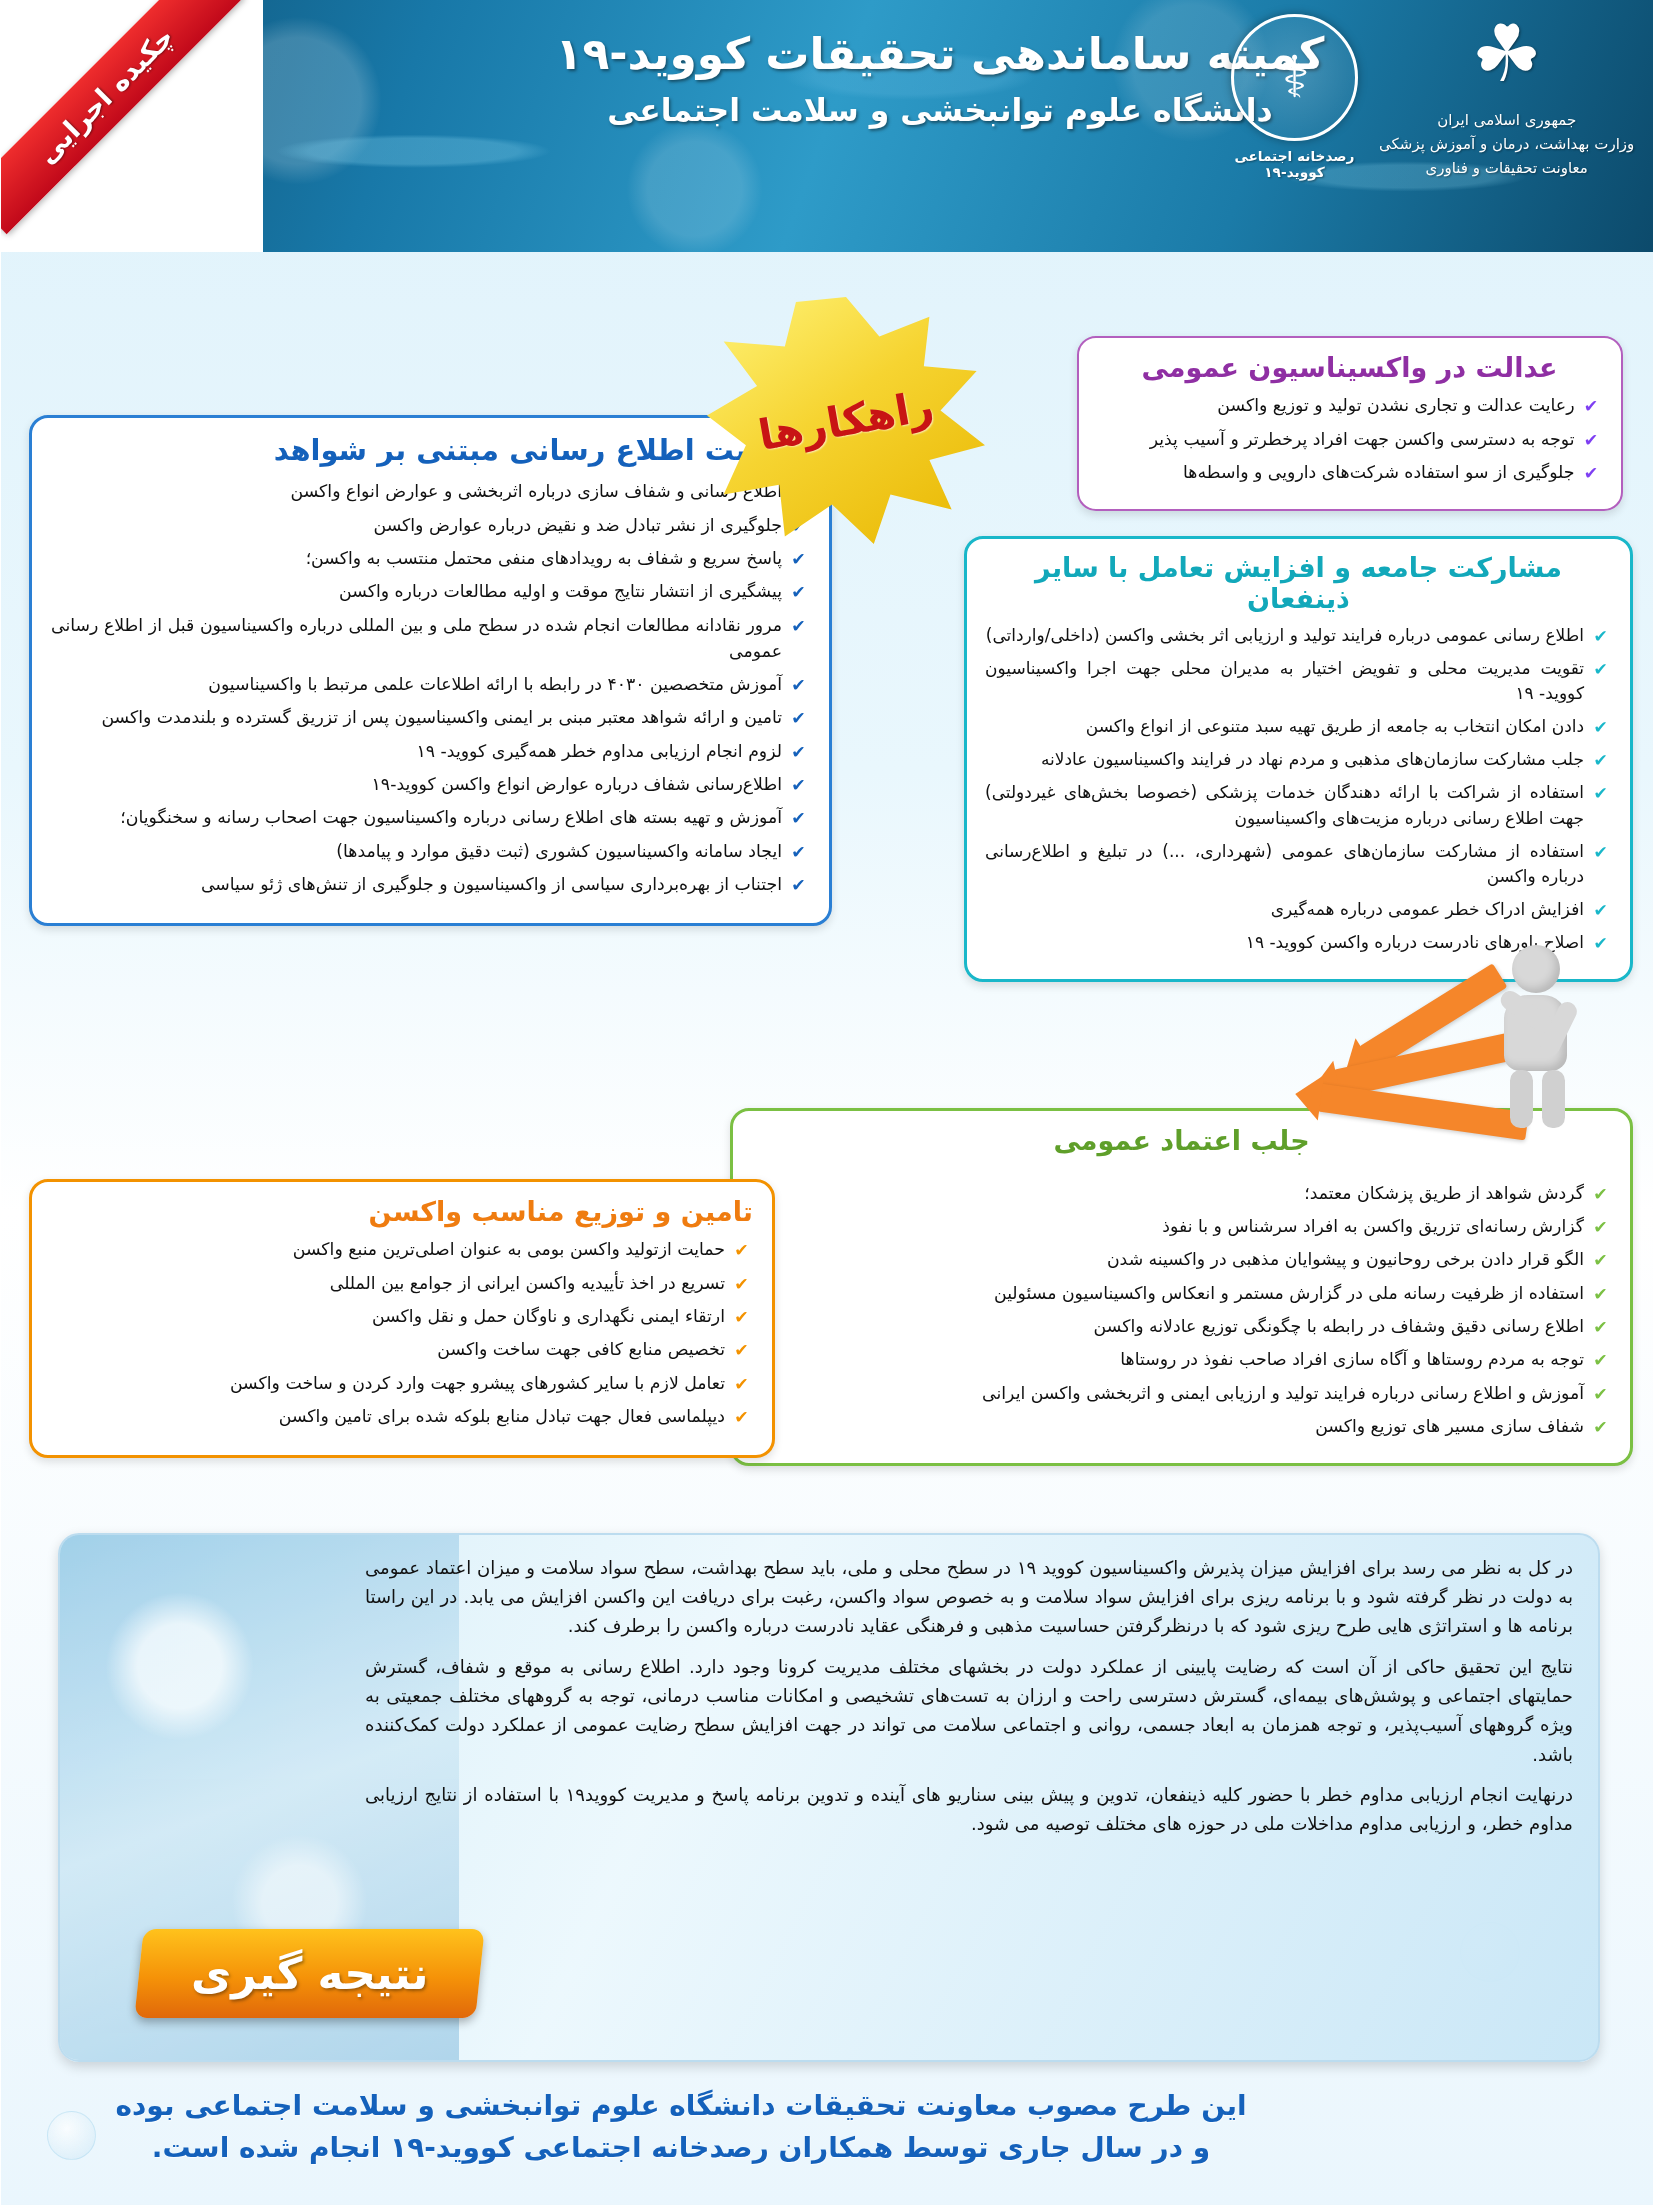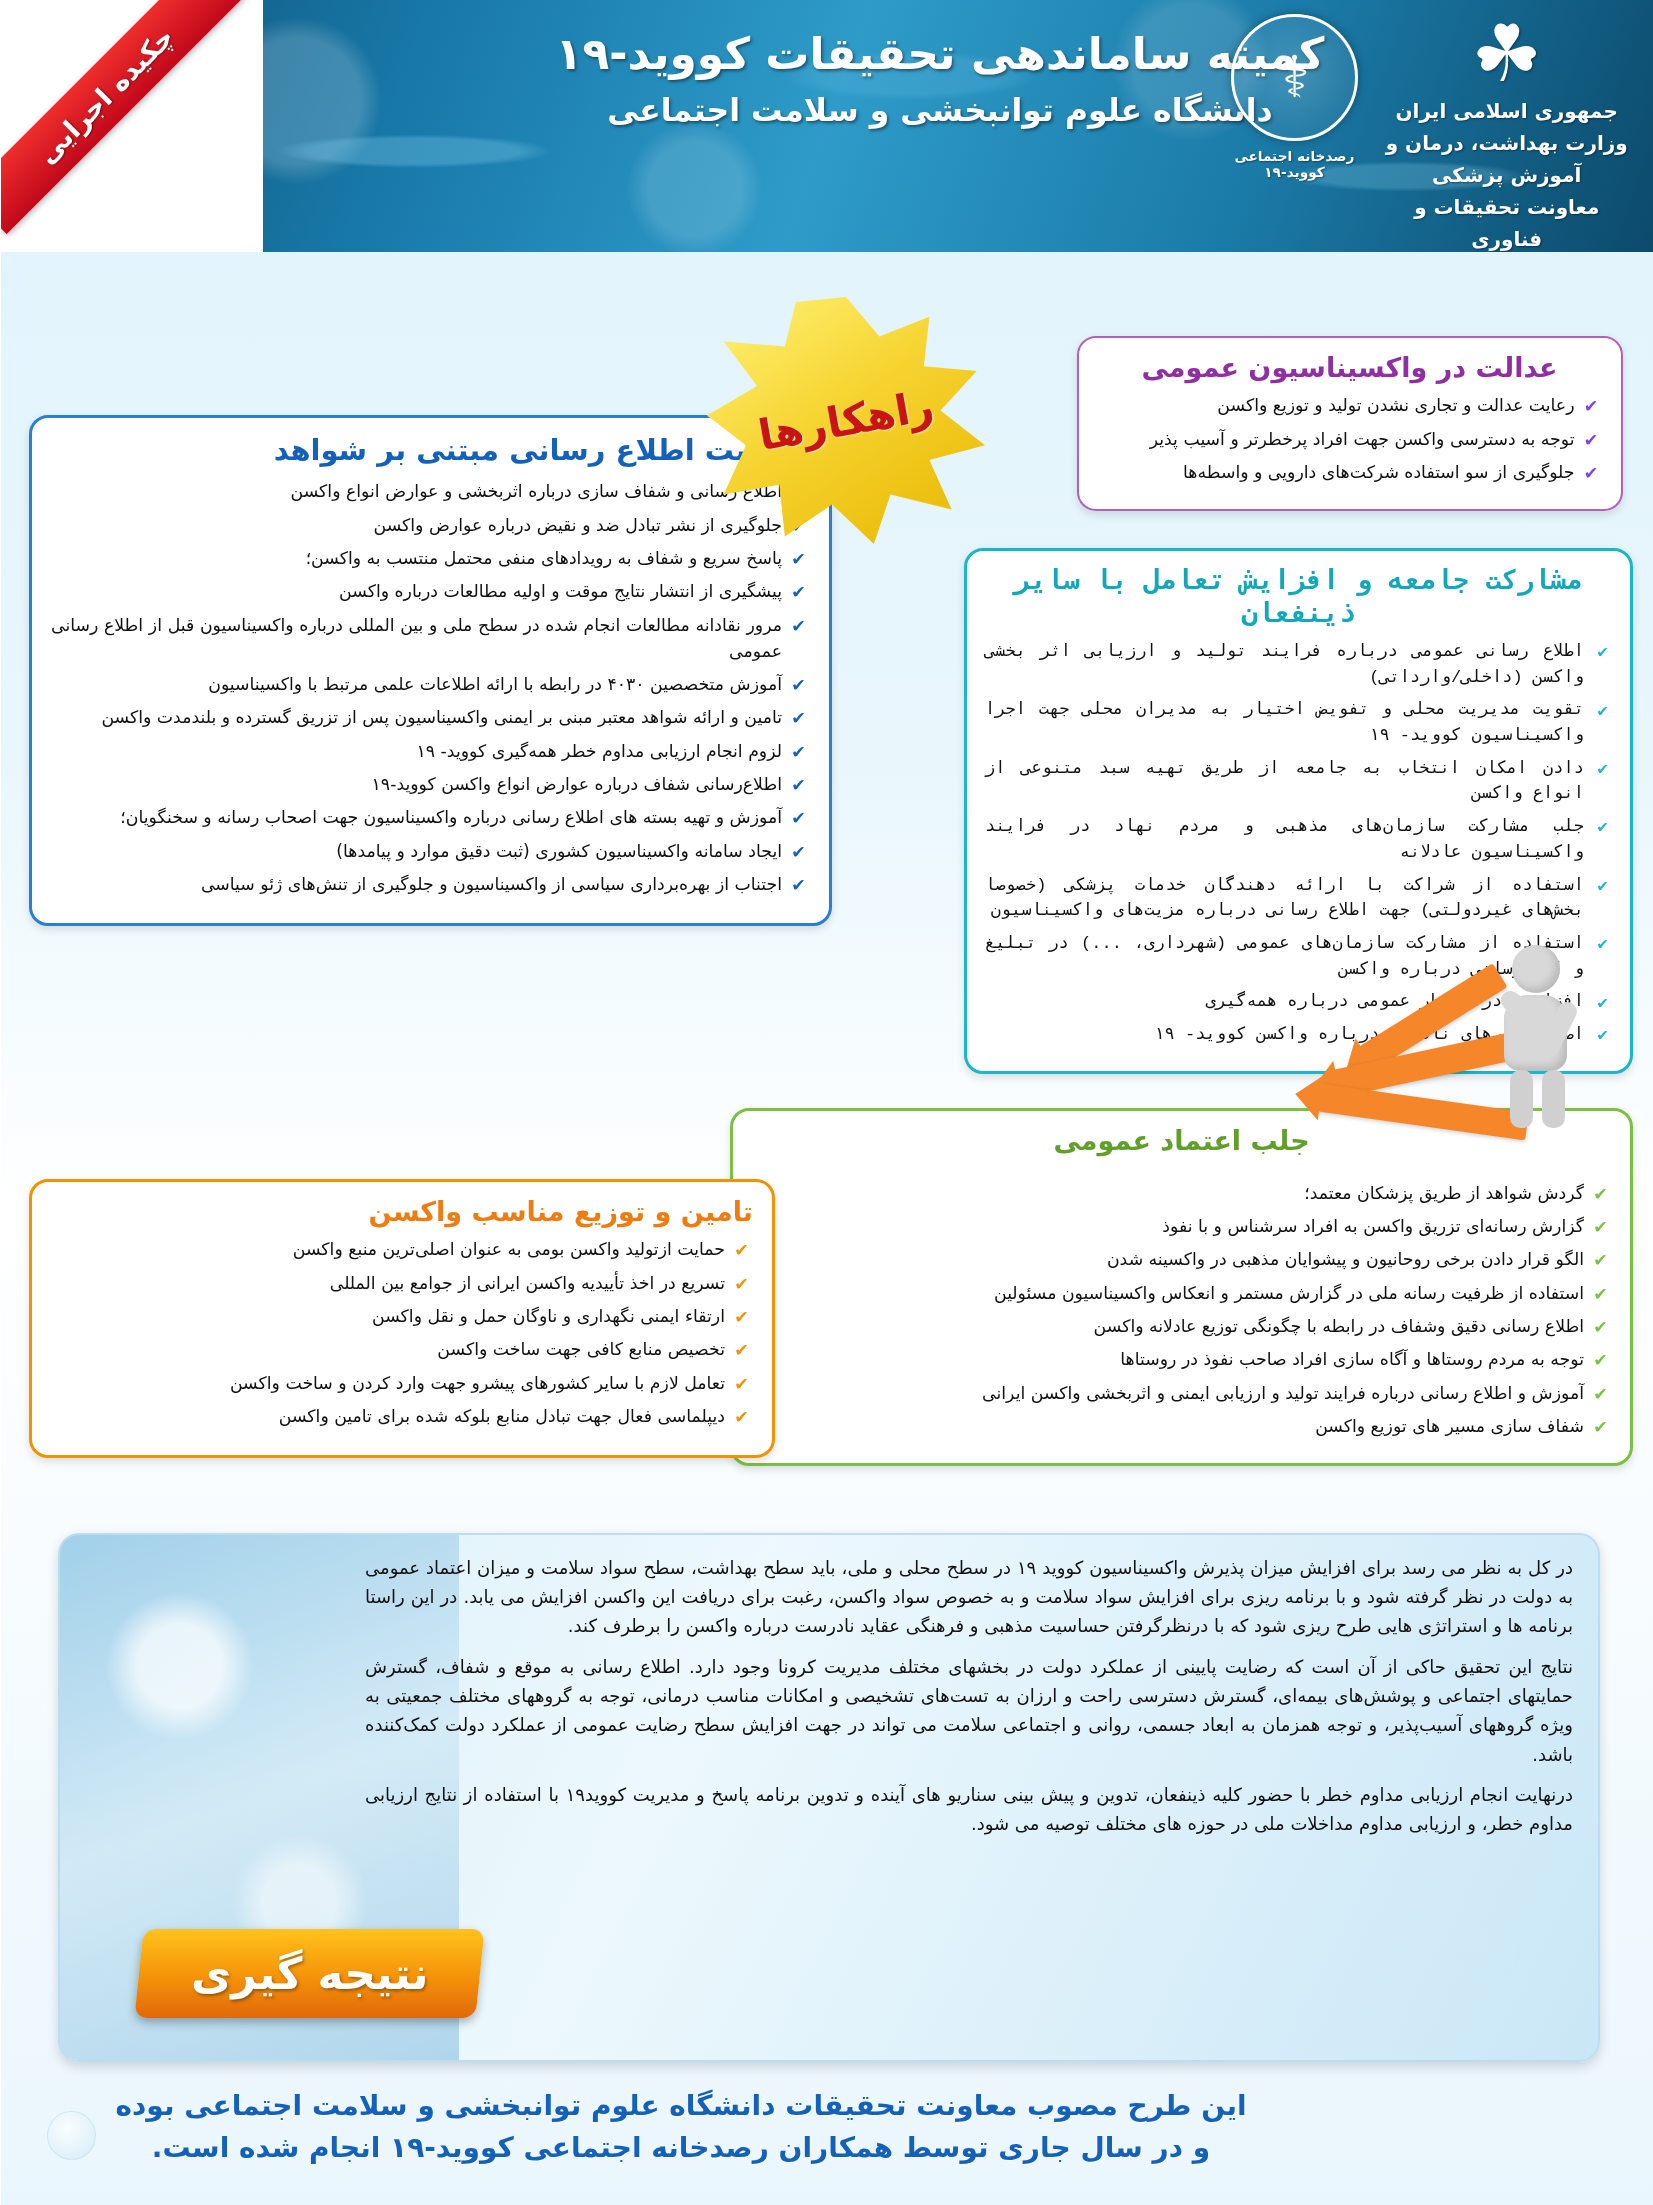--- a/index.html
+++ b/index.html
@@ -45,21 +45,21 @@
   }
   .emblem-right{
     position:absolute;right:15.8px;top:9.5px;width:263px;height:221px;z-index:4;
     text-align:center;color:#fff;
   }
   .emblem-right .tulip{
     font-size:79px;line-height:1;margin-top:5.3px;color:#ffffff;
     text-shadow:1.1px 1.1px 2.6px rgba(0,0,0,.4);
   }
   .emblem-right .ministry{
-    margin-top:1px;font-size:20px;font-weight:bold;line-height:1.6;
+    margin-top:14px;font-size:15px;font-weight:normal;line-height:1.6;
     text-shadow:1.1px 1.1px 2.1px rgba(0,0,0,.4);
   }
   .emblem-mid{
     position:absolute;right:273px;top:10.5px;width:173px;height:221px;z-index:4;text-align:center;color:#fff;
   }
   .logo-circle{
     width:121px;height:121px;border-radius:50%;
     border:3.7px solid #ffffff;margin:3.2px auto 0;
     display:flex;align-items:center;justify-content:center;
     background:radial-gradient(circle at 50% 45%, rgba(255,255,255,.18), rgba(255,255,255,0));
@@ -104,25 +104,24 @@
     background:#ffffff;border:2.6px solid #b35fbe;
     padding:13.7px 18px 15.8px;
     box-shadow:0 3.2px 8.4px rgba(0,0,0,.12);
   }
   .card-equity h2{color:#8f2fa3;font-size:27px;text-align:center;margin-bottom:10.5px;}
   .card-equity li{font-size:17.3px;color:#111;text-align:right;}
   .card-equity .tick{color:#7e3ff2;font-size:17.3px;}
 
   
   .card-partic{
-    right:21px;top:548px;width:669px;
+    right:21px;top:536px;width:669px;
     background:#ffffff;border:3.2px solid #19b7c9;
     padding:12.6px 18px 15.8px;
     box-shadow:0 3.2px 8.4px rgba(0,0,0,.12);
-    font-family:Liberation Mono, monospace;
   }
   .card-partic h2{color:#12a8ba;font-size:27px;text-align:center;margin-bottom:9.5px;}
   .card-partic li{font-size:17px;color:#111;text-align:justify;}
   .card-partic .tick{color:#19b7c9;font-size:17px;}
 
   
   .card-trust{
     right:21px;top:1108px;width:903px;
     background:#ffffff;border:3.2px solid #7bc043;
     padding:13.7px 18px 15.8px;

